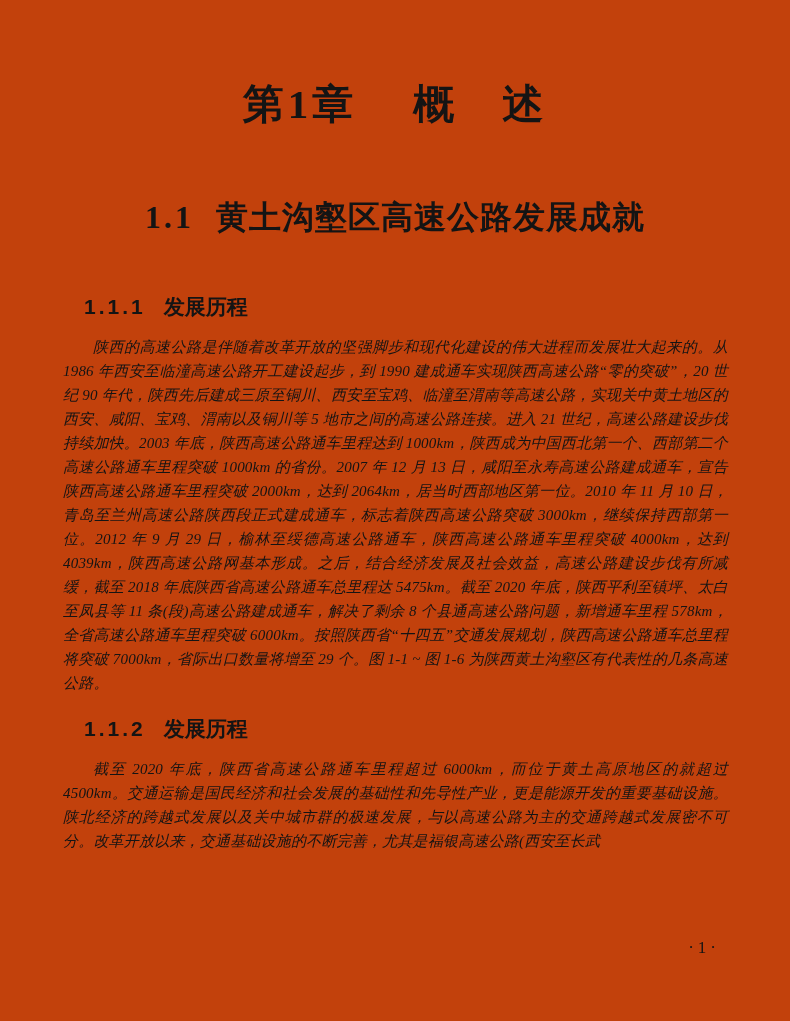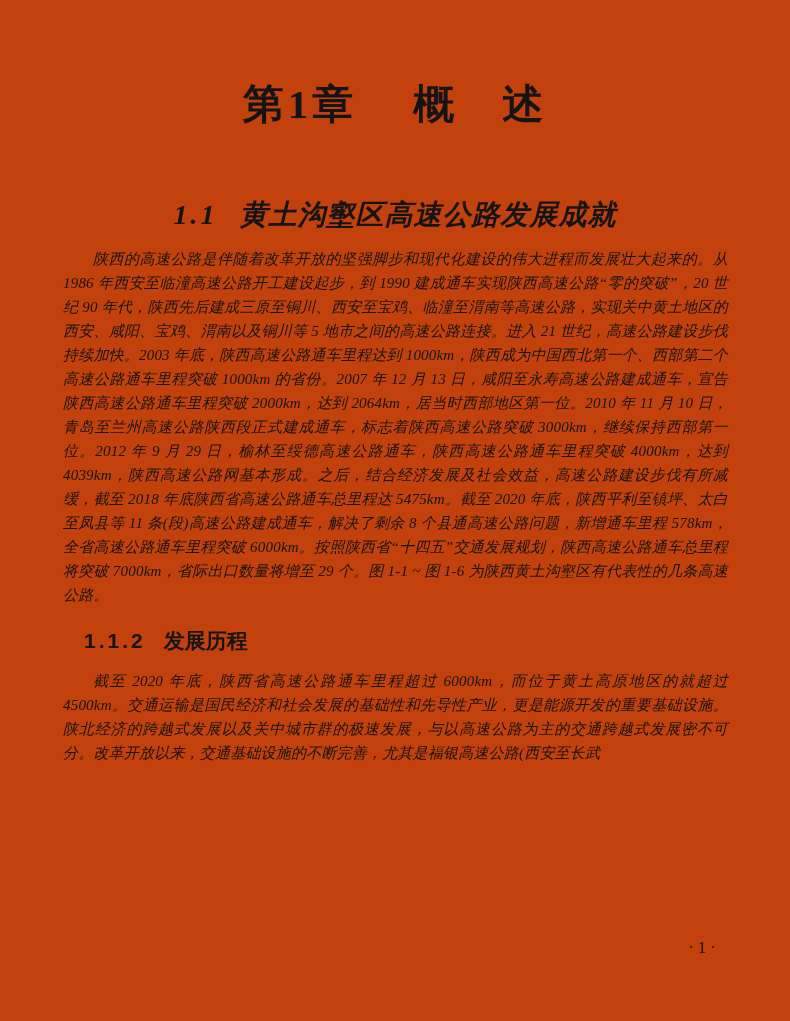--- a/index.html
+++ b/index.html
@@ -26,26 +26,25 @@
     letter-spacing: 4px;
     line-height: 1.1;
     font-family: "Liberation Serif", "DejaVu Serif", serif;
   }
   .chapter-title .word-gap-1 { margin-left: 56px; }
   .chapter-title .word-gap-2 { margin-left: 44px; }
   .section-title {
     margin: 0;
     margin-top: 72px;
     text-align: center;
-    font-size: 28px;
+    font-size: 32px;
     font-weight: bold;
     letter-spacing: 1px;
     line-height: 1.15;
     font-family: "Liberation Serif", "DejaVu Serif", serif;
-    font-style: italic;
   }
   .section-title .section-number {
     margin-right: 22px;
     letter-spacing: 3px;
   }
   .content {
     margin: 0 62px 0 63px; 
   }
   .subsection-title {
     margin: 0;
@@ -88,20 +87,23 @@
   <h1 class="chapter-title">
     <span>第1章</span><span class="word-gap-1">概</span><span class="word-gap-2">述</span>
   </h1>
 
   <h2 class="section-title">
     <span class="section-number">1.1</span><span>黄土沟壑区高速公路发展成就</span>
   </h2>
 
   <div class="content">
 
+    <h3 class="subsection-title">
+      <span class="subsection-number">1.1.1</span><span>发展历程</span>
+    </h3>
     <p class="body-para">陕西的高速公路是伴随着改革开放的坚强脚步和现代化建设的伟大进程而发展壮大起来的。从 1986 年西安至临潼高速公路开工建设起步，到 1990 建成通车实现陕西高速公路“零的突破”，20 世纪 90 年代，陕西先后建成三原至铜川、西安至宝鸡、临潼至渭南等高速公路，实现关中黄土地区的西安、咸阳、宝鸡、渭南以及铜川等 5 地市之间的高速公路连接。进入 21 世纪，高速公路建设步伐持续加快。2003 年底，陕西高速公路通车里程达到 1000km，陕西成为中国西北第一个、西部第二个高速公路通车里程突破 1000km 的省份。2007 年 12 月 13 日，咸阳至永寿高速公路建成通车，宣告陕西高速公路通车里程突破 2000km，达到 2064km，居当时西部地区第一位。2010 年 11 月 10 日，青岛至兰州高速公路陕西段正式建成通车，标志着陕西高速公路突破 3000km，继续保持西部第一位。2012 年 9 月 29 日，榆林至绥德高速公路通车，陕西高速公路通车里程突破 4000km，达到 4039km，陕西高速公路网基本形成。之后，结合经济发展及社会效益，高速公路建设步伐有所减缓，截至 2018 年底陕西省高速公路通车总里程达 5475km。截至 2020 年底，陕西平利至镇坪、太白至凤县等 11 条(段)高速公路建成通车，解决了剩余 8 个县通高速公路问题，新增通车里程 578km，全省高速公路通车里程突破 6000km。按照陕西省“十四五”交通发展规划，陕西高速公路通车总里程将突破 7000km，省际出口数量将增至 29 个。图 1-1 ~ 图 1-6 为陕西黄土沟壑区有代表性的几条高速公路。</p>
 
     <h3 class="subsection-title second">
       <span class="subsection-number">1.1.2</span><span>发展历程</span>
     </h3>
     <p class="body-para">截至 2020 年底，陕西省高速公路通车里程超过 6000km，而位于黄土高原地区的就超过 4500km。交通运输是国民经济和社会发展的基础性和先导性产业，更是能源开发的重要基础设施。陕北经济的跨越式发展以及关中城市群的极速发展，与以高速公路为主的交通跨越式发展密不可分。改革开放以来，交通基础设施的不断完善，尤其是福银高速公路(西安至长武</p>
 
   </div>
 
   <div class="page-number">·1·</div>

